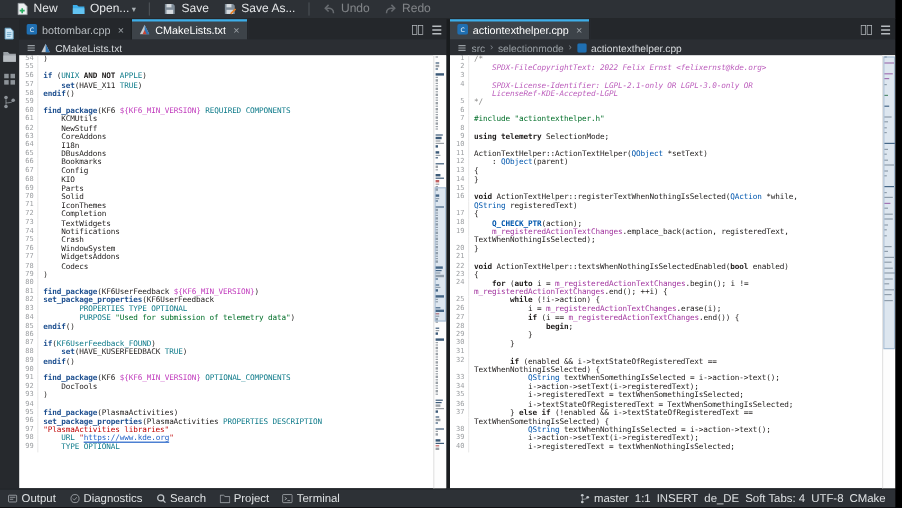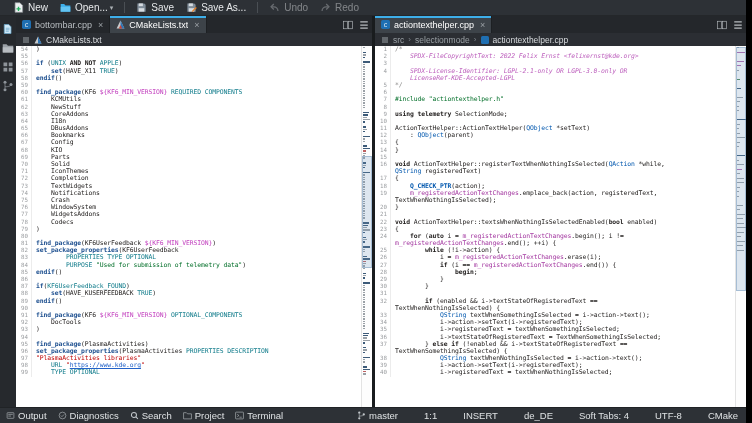--- a/index.html
+++ b/index.html
@@ -60,21 +60,21 @@
   .tk-cm { color:#898887; }
   .tk-cd { color:#bd60bd; font-style:italic; }
 
   .minimap { width:11px; flex:none; border-left:1px solid #e3e3e3; position:relative; background:#fdfdfd; overflow:hidden; }
   .mini-mark { position:absolute; left:1px; height:1.4px; }
   .mini-vp { position:absolute; left:0; right:0; background:rgba(110,150,190,.22); border:1px solid rgba(100,140,180,.45); }
 
   
   .statusbar { height:16px; background:#2d3136; color:#dfe2e4; display:flex; align-items:center; font-size:9.5px; flex:none; border-top:1px solid #202326; }
   .sb-left { display:flex; align-items:center; gap:11px; padding-left:6px; }
-  .sb-right { margin-left:auto; display:flex; align-items:center; gap:26px; padding-right:8px; }
+  .sb-right { margin-left:auto; display:flex; align-items:center; gap:5px; padding-right:8px; }
   .sb-item { display:flex; align-items:center; gap:3px; }
 </style>
 </head>
 <body>
 
 <div class="screen">
 <div class="window">
 
 
 

